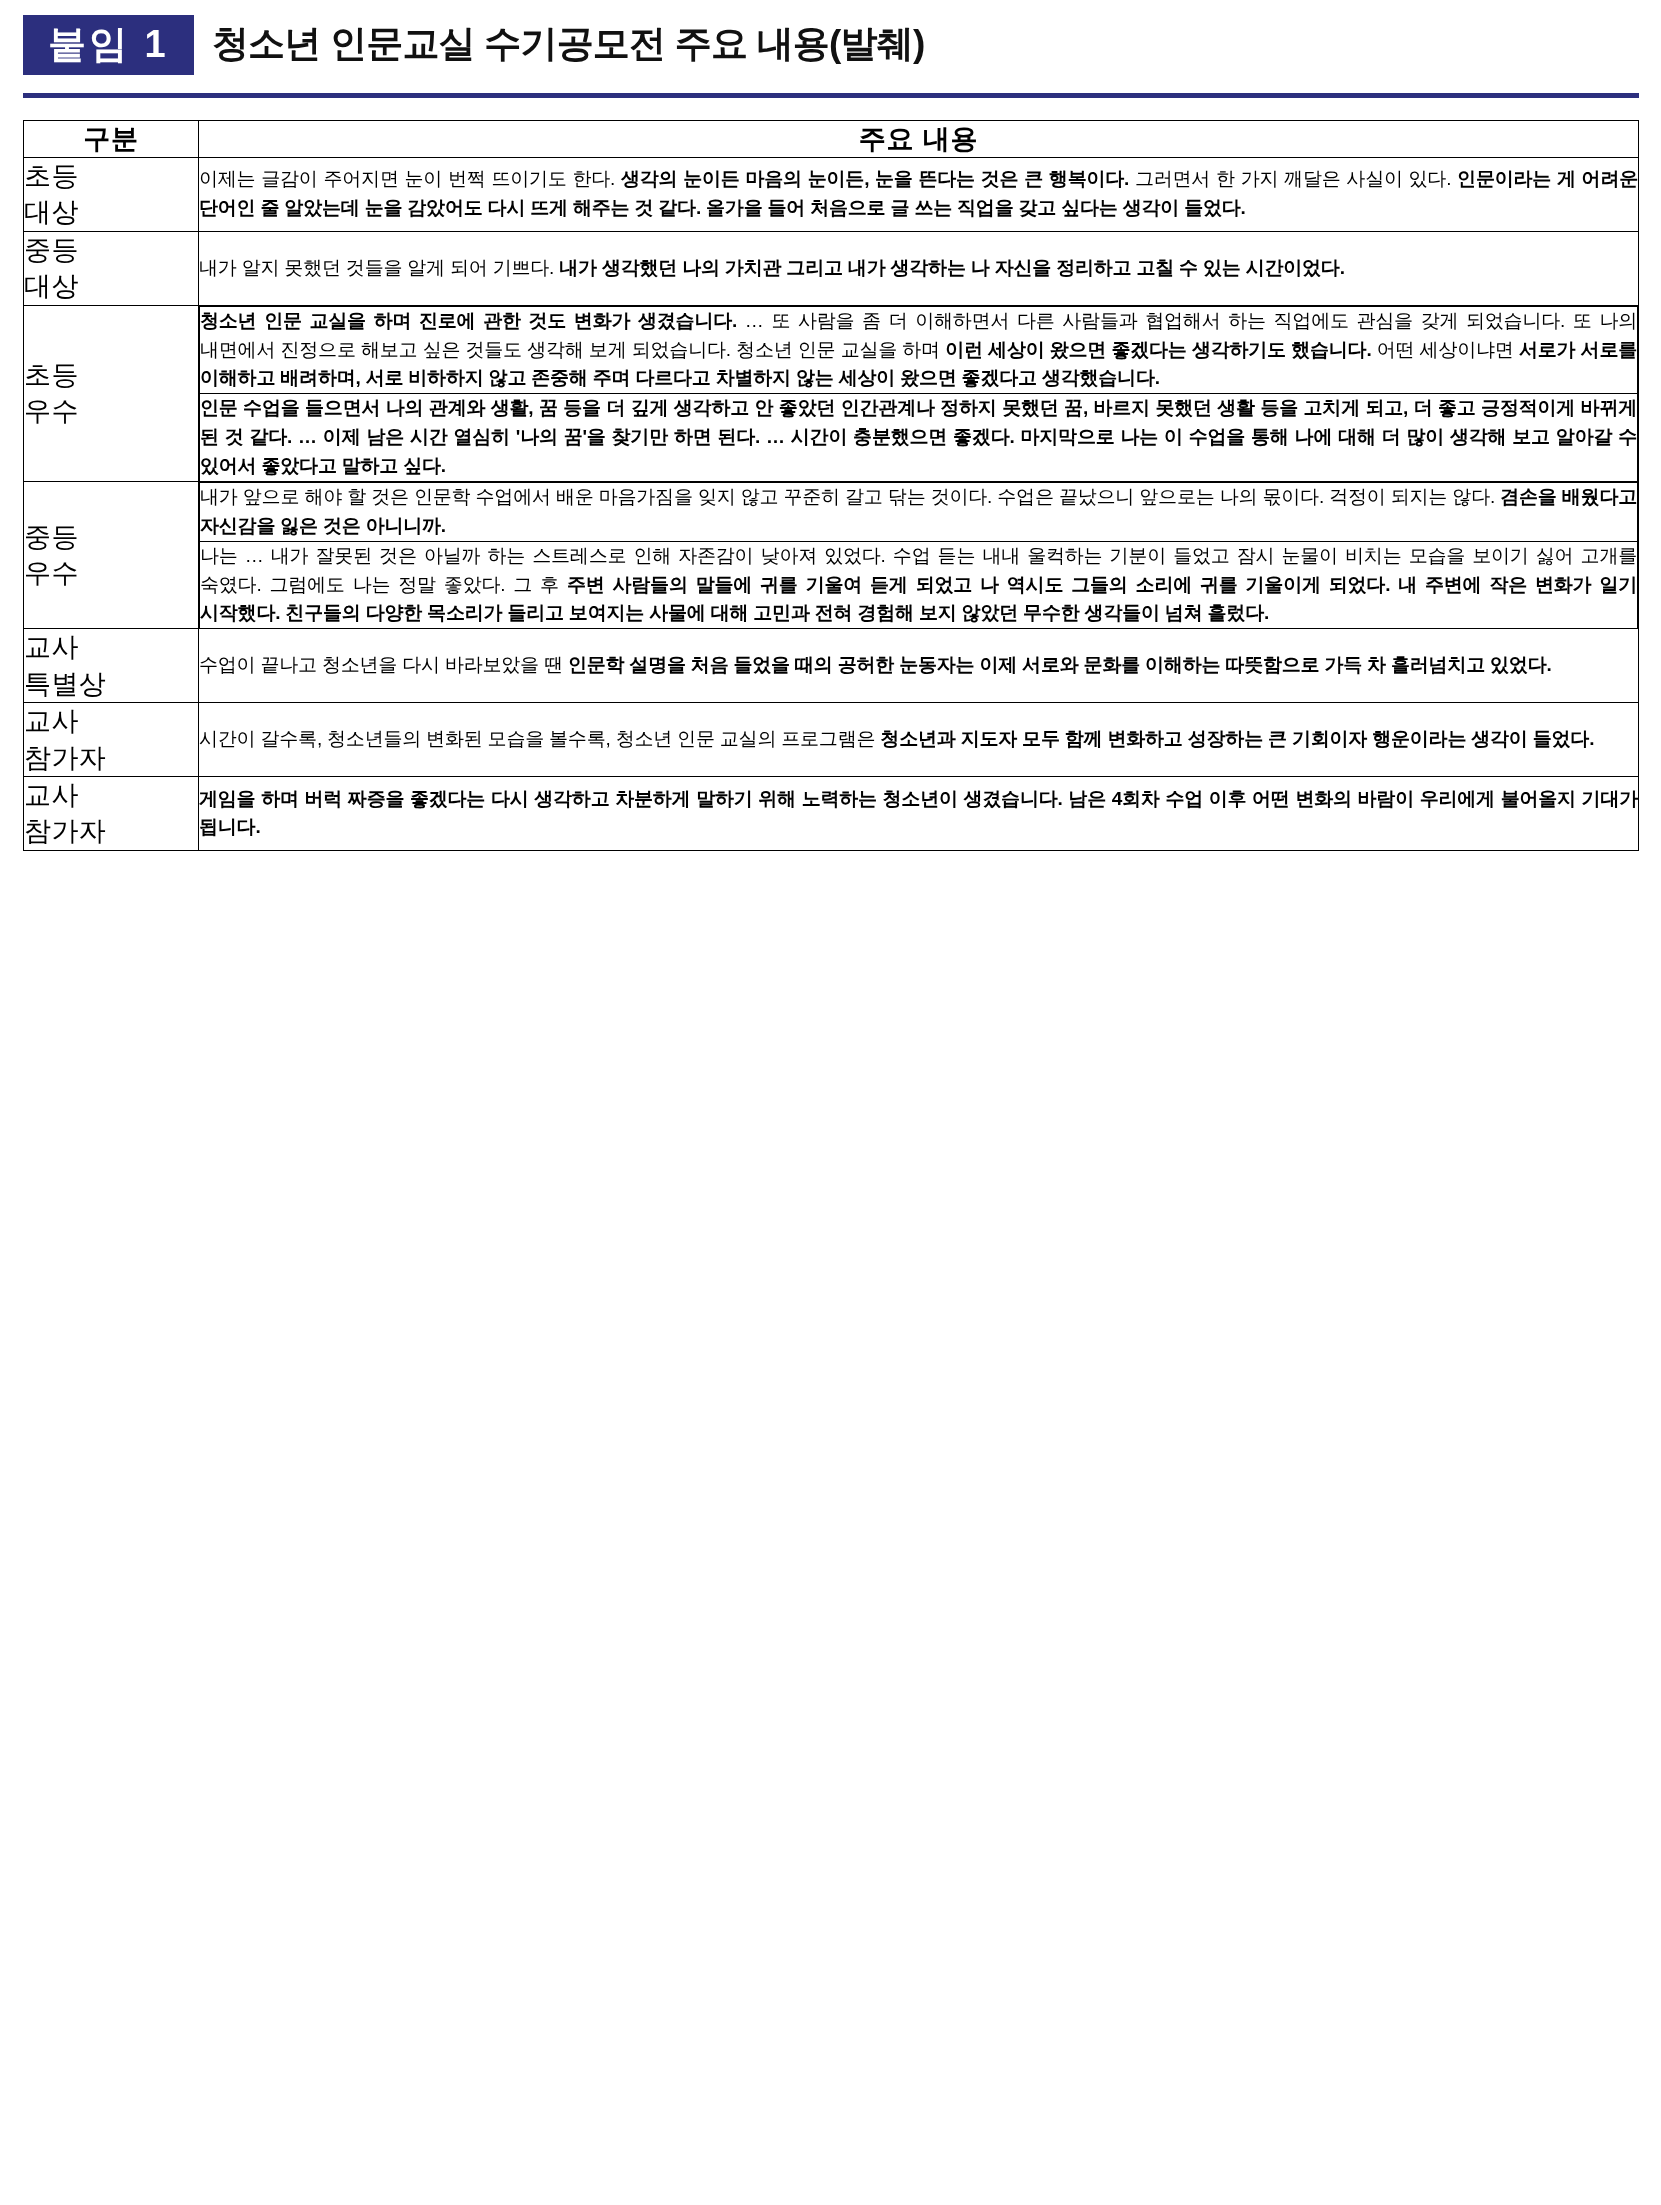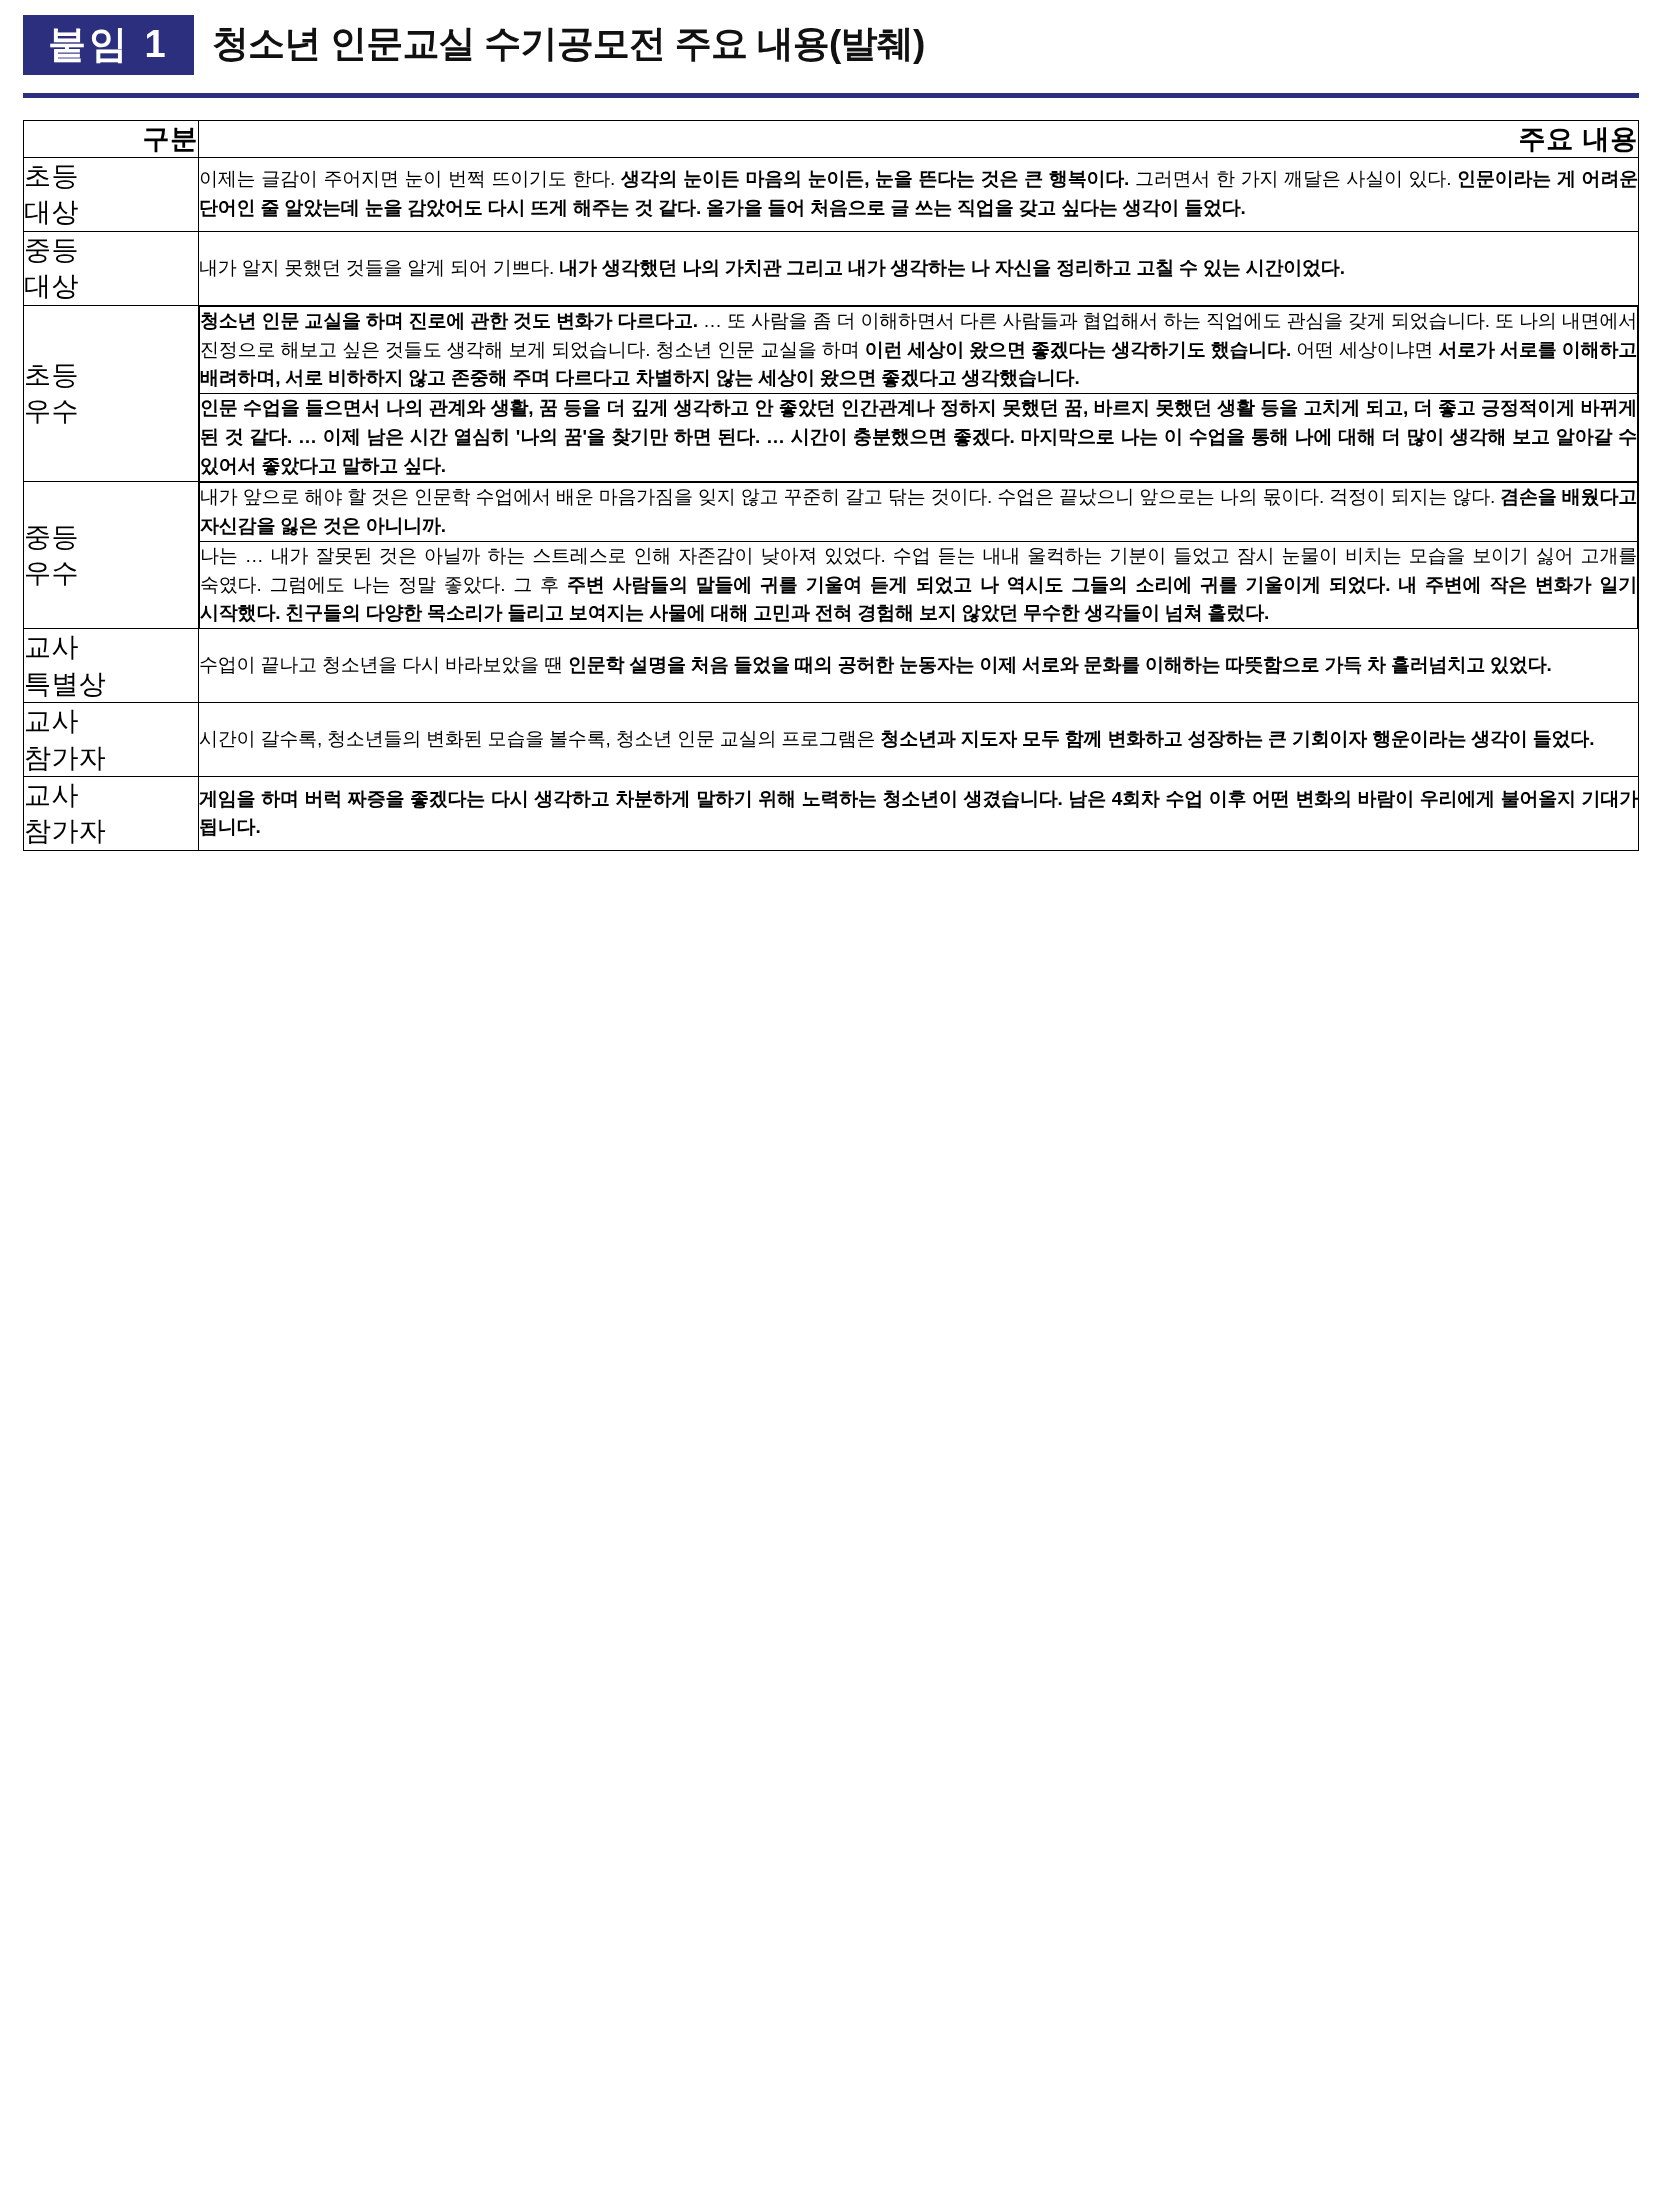--- a/index.html
+++ b/index.html
@@ -58,21 +58,21 @@
     table-layout: fixed;
   }
   table.main td, table.main th {
     border: 1.7px solid #000000;
     vertical-align: middle;
     padding: 0;
   }
   col.c-label { width: 175px; }
 
   .th-cell {
-    text-align: right;
+    text-align: center;
     font-size: 27px;
     font-weight: bold;
     padding: 10.7px 0 11.6px 0;
     letter-spacing: 0.8px;
   }
   .label-cell {
     text-align: left;
     font-size: 27px;
     line-height: 1.35;
     padding: 8.3px 3.3px;
@@ -148,21 +148,21 @@
       </tr>
 
       <tr>
         <td class="label-cell">초등
 우수</td>
         <td class="nopad">
           <table class="inner">
               <tbody>
             <tr>
                   <td>
-              <div class="para"><span></span><b>청소년 인문 교실을 하며 진로에 관한 것도 변화가 다르다고. </b><span>… 또 사람을 좀 더 이해하면서 다른 사람들과 협업해서 하는 직업에도 관심을 갖게 되었습니다. 또 나의 내면에서 진정으로 해보고 싶은 것들도 생각해 보게 되었습니다. 청소년 인문 교실을 하며 </span><b>이런 세상이 왔으면 좋겠다는 생각하기도 했습니다.</b><span> 어떤 세상이냐면 </span><b>서로가 서로를 이해하고 배려하며, 서로 비하하지 않고 존중해 주며 다르다고 차별하지 않는 세상이 왔으면 좋겠다고 생각했습니다.</b></div>
+              <div class="para"><span></span><b>청소년 인문 교실을 하며 진로에 관한 것도 변화가 생겼습니다. </b><span>… 또 사람을 좀 더 이해하면서 다른 사람들과 협업해서 하는 직업에도 관심을 갖게 되었습니다. 또 나의 내면에서 진정으로 해보고 싶은 것들도 생각해 보게 되었습니다. 청소년 인문 교실을 하며 </span><b>이런 세상이 왔으면 좋겠다는 생각하기도 했습니다.</b><span> 어떤 세상이냐면 </span><b>서로가 서로를 이해하고 배려하며, 서로 비하하지 않고 존중해 주며 다르다고 차별하지 않는 세상이 왔으면 좋겠다고 생각했습니다.</b></div>
             </td>
                 </tr>
             <tr>
                   <td>
               <div class="para b">인문 수업을 들으면서 나의 관계와 생활, 꿈 등을 더 깊게 생각하고 안 좋았던 인간관계나 정하지 못했던 꿈, 바르지 못했던 생활 등을 고치게 되고, 더 좋고 긍정적이게 바뀌게 된 것 같다. … 이제 남은 시간 열심히 '나의 꿈'을 찾기만 하면 된다. … 시간이 충분했으면 좋겠다. 마지막으로 나는 이 수업을 통해 나에 대해 더 많이 생각해 보고 알아갈 수 있어서 좋았다고 말하고 싶다.</div>
             </td>
                 </tr>
           </tbody>
             </table>
         </td>

